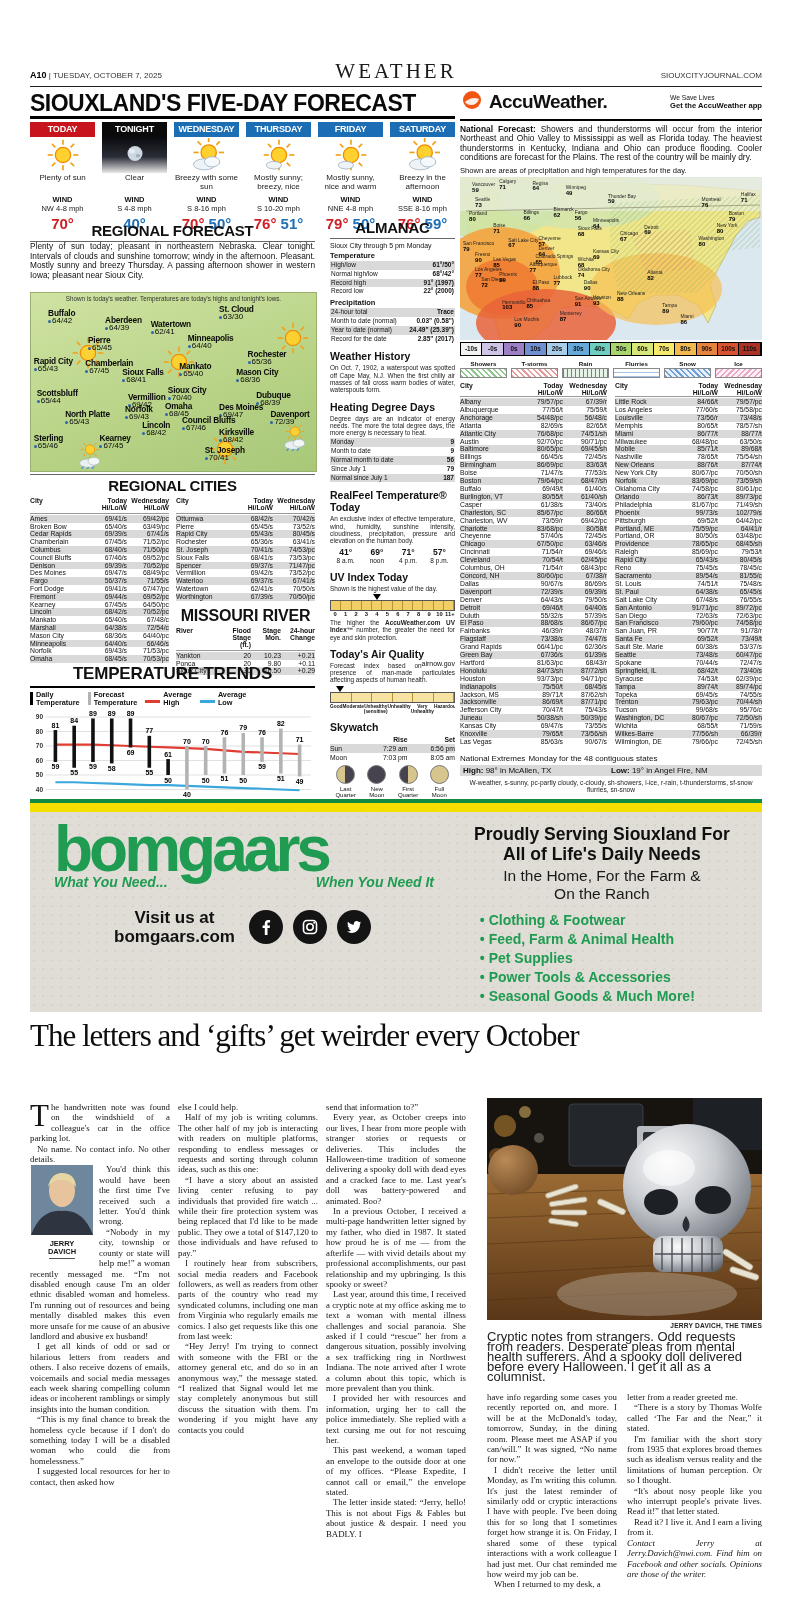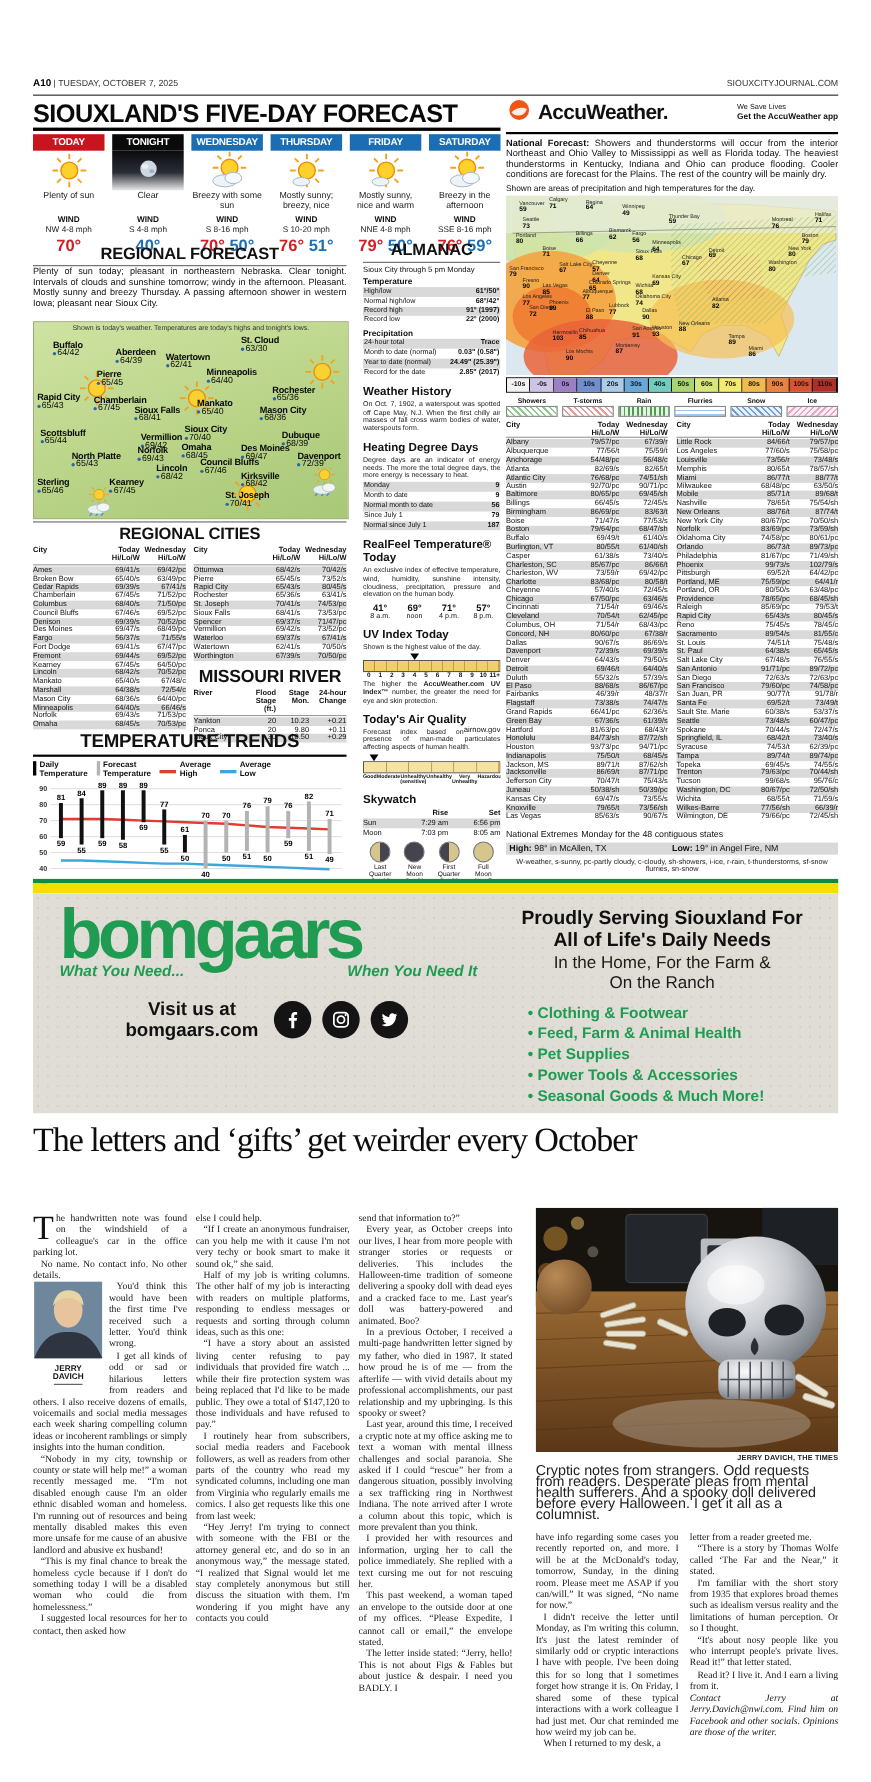--- a/index.html
+++ b/index.html
@@ -141,20 +141,21 @@
   .photocap{font-family:"Liberation Sans",sans-serif;font-size:13px;line-height:10px;color:#222;}
   .contact{font-style:italic;margin-top:6px;}
 </style>
 </head>
 <body>
 
 <div id="page">
 
   <div class="abs mast">
     <div class="mast-l"><b>A10</b> | <span>TUESDAY, OCTOBER 7, 2025</span></div>
+    <div class="mast-c">WEATHER</div>
     <div class="mast-r">SIOUXCITYJOURNAL.COM</div>
   </div>
 
   <div class="abs bigh" style="left:30px;top:90px;">SIOUXLAND'S FIVE-DAY FORECAST</div>
   <div class="abs thick" style="left:30px;top:116px;width:425px;"></div>
   <div class="abs panels" style="left:30px;top:122px;width:425px;">
       <div class="panel">
         <div class="p-head" style="background: rgb(200, 21, 29);">TODAY</div>
         <div class="p-icon">
           <svg width="34" height="34" viewBox="0 0 40 40">
@@ -1497,28 +1498,27 @@
       <p class="first"><span class="dc">T</span>he handwritten note was found on the windshield of a colleague's car in the office parking lot.</p>
       <p>No name. No contact info. No other details.</p>
       <div class="inset"><svg width="62" height="70" viewBox="0 0 62 70">
           <rect width="62" height="70" fill="#7f97a8"></rect>
           <rect y="0" width="62" height="70" fill="#55708a" opacity="0.4"></rect>
           <path d="M0,70 Q10,44 31,46 Q52,44 62,70 Z" fill="#2e3440"></path>
           <ellipse cx="31" cy="26" rx="13" ry="16" fill="#e8c49e"></ellipse>
           <path d="M17,22 Q20,8 31,8 Q44,8 45,22 Q38,14 31,15 Q23,14 17,22 Z" fill="#e6d6a4"></path>
         </svg><div class="cap">JERRY<br>DAVICH</div><div class="rule"></div></div>
       <p>You'd think this would have been the first time I've received such a letter. You'd think wrong.</p>
+      <p>“Nobody in my city, township or county or state will help me!” a woman recently messaged me. “I'm not disabled enough cause I'm an older ethnic disabled woman and homeless. I'm running out of resources and being mentally disabled makes this even more unsafe for me cause of an abusive landlord and abusive ex husband!</p>
       <p>I get all kinds of odd or sad or hilarious letters from readers and others. I also receive dozens of emails, voicemails and social media messages each week sharing compelling column ideas or incoherent ramblings or simply insights into the human condition.</p>
-      <p>“Nobody in my city, township or county or state will help me!” a woman recently messaged me. “I'm not disabled enough cause I'm an older ethnic disabled woman and homeless. I'm running out of resources and being mentally disabled makes this even more unsafe for me cause of an abusive landlord and abusive ex husband!</p>
       <p>“This is my final chance to break the homeless cycle because if I don't do something today I will be a disabled woman who could die from homelessness.”</p>
       <p>I suggested local resources for her to contact, then asked how</p>
     </div>
   <div class="abs a-col" style="left:178px;top:1102px;width:140px;height:516px;overflow:hidden;">
       <p class="first">else I could help.</p>
-      <p>“If I create an anonymous fundraiser, can you help me with it cause I'm not very techy or book smart to make it sound ok,” she said.</p>
       <p>Half of my job is writing columns. The other half of my job is interacting with readers on multiple platforms, responding to endless messages or requests and sorting through column ideas, such as this one:</p>
       <p>“I have a story about an assisted living center refusing to pay individuals that provided fire watch ... while their fire protection system was being replaced that I'd like to be made public. They owe a total of $147,120 to those individuals and have refused to pay.”</p>
       <p>I routinely hear from subscribers, social media readers and Facebook followers, as well as readers from other parts of the country who read my syndicated columns, including one man from Virginia who regularly emails me comics. I also get requests like this one from last week:</p>
       <p>“Hey Jerry! I'm trying to connect with someone with the FBI or the attorney general etc, and do so in an anonymous way,” the message stated. “I realized that Signal would let me stay completely anonymous but still discuss the situation with them. I'm wondering if you might have any contacts you could</p>
     </div>
   <div class="abs a-col" style="left:326px;top:1102px;width:140px;height:516px;overflow:hidden;">
       <p class="first">send that information to?”</p>
       <p>Every year, as October creeps into our lives, I hear from more people with stranger stories or requests or deliveries. This includes the Halloween-time tradition of someone delivering a spooky doll with dead eyes and a cracked face to me. Last year's doll was battery-powered and animated. Boo?</p>
       <p>In a previous October, I received a multi-page handwritten letter signed by my father, who died in 1987. It stated how proud he is of me — from the afterlife — with vivid details about my professional accomplishments, our past relationship and my upbringing. Is this spooky or sweet?</p>
       <p>Last year, around this time, I received a cryptic note at my office asking me to text a woman with mental illness challenges and social paranoia. She asked if I could “rescue” her from a dangerous situation, possibly involving a sex trafficking ring in Northwest Indiana. The note arrived after I wrote a column about this topic, which is more prevalent than you think.</p>

